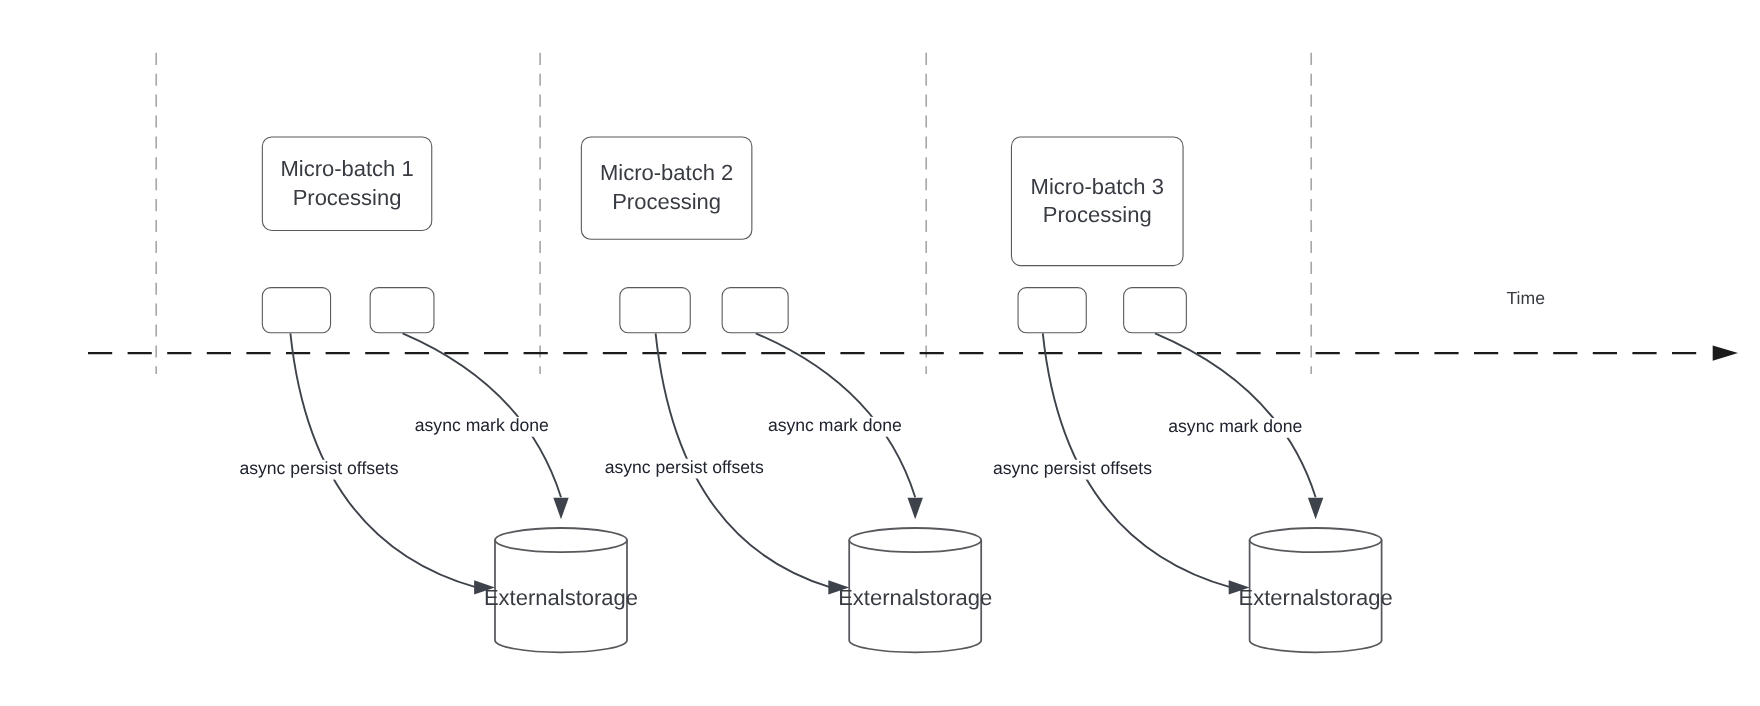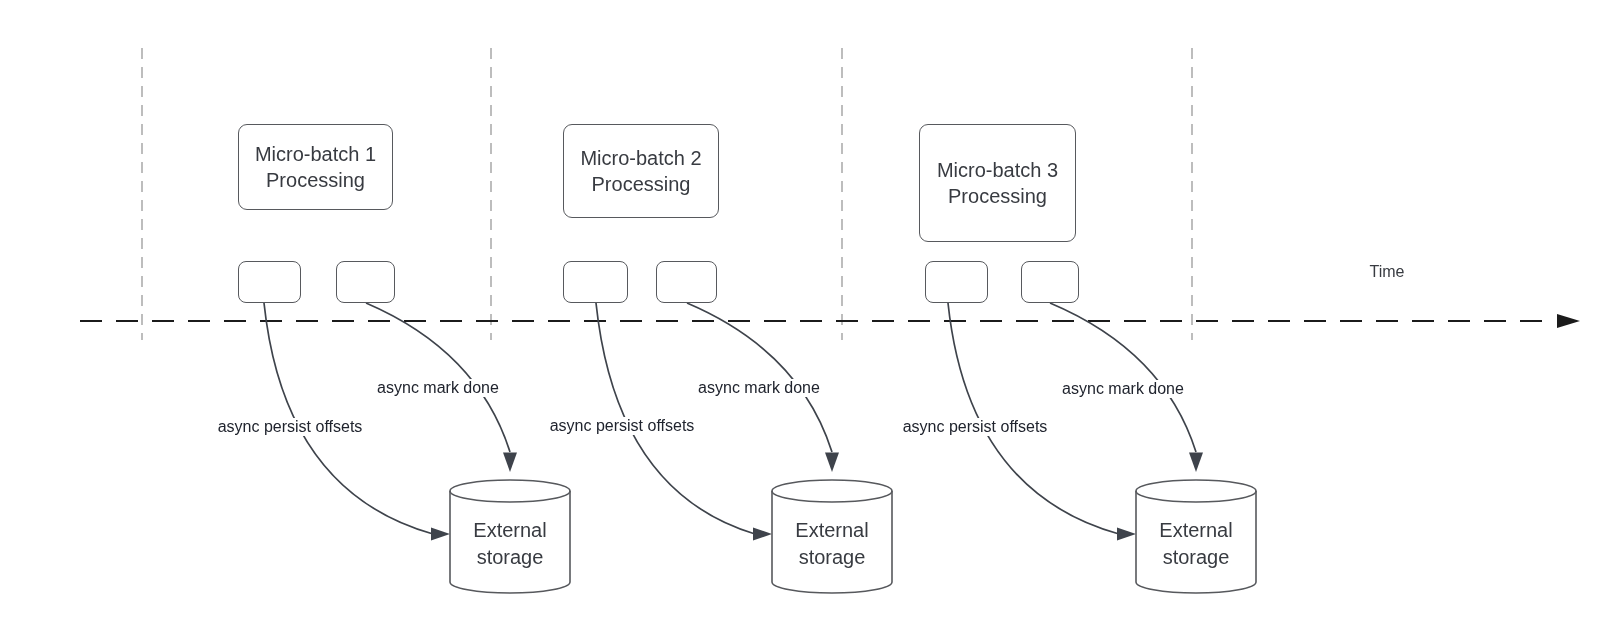--- a/index.html
+++ b/index.html
@@ -35,21 +35,21 @@
   .small-box{
     position:absolute;box-sizing:border-box;border:1.6px solid var(--shape-border);
     border-radius:8px;background:var(--shape-fill);z-index:2;
   }
   .edge-label{
     position:absolute;transform:translate(-50%,-50%);
     font-size:16px;font-weight:normal;color:var(--label-text);
     background:var(--background);padding:0 3px;white-space:nowrap;z-index:3;
   }
   .cyl-label{
-    position:absolute;height:92px;display:flex;flex-direction:column;
+    position:absolute;height:92px;display:flex;flex-direction:row;
     align-items:center;justify-content:center;font-size:20px;line-height:27px;
     color:var(--text);text-align:center;z-index:3;
   }
   .time-label{
     position:absolute;transform:translate(-50%,-50%);
     font-size:16px;color:var(--text);white-space:nowrap;z-index:3;
   }
 </style>
 </head>
 <body>
@@ -98,21 +98,21 @@
     <div class="small-box" style="left:336px;top:261px;width:59px;height:42px"></div>
     <div class="edge-label" style="left:290px;top:427px">async persist offsets</div>
     <div class="edge-label" style="left:438px;top:388px">async mark done</div>
     <div class="cyl-label" style="left:450px;top:498px;width:120px">
       <div>External</div>
       <div>storage</div>
     </div>
   </div>
 
   <div class="group">
-    <div class="big-box" style="left:563px;top:124px;width:156px;height:94px">
+    <div class="big-box" style="left:528px;top:124px;width:156px;height:94px">
       <div>Micro-batch 2</div>
       <div>Processing</div>
     </div>
     <div class="small-box" style="left:563px;top:261px;width:65px;height:42px"></div>
     <div class="small-box" style="left:656px;top:261px;width:61px;height:42px"></div>
     <div class="edge-label" style="left:622px;top:426px">async persist offsets</div>
     <div class="edge-label" style="left:759px;top:388px">async mark done</div>
     <div class="cyl-label" style="left:772px;top:498px;width:120px">
       <div>External</div>
       <div>storage</div>

